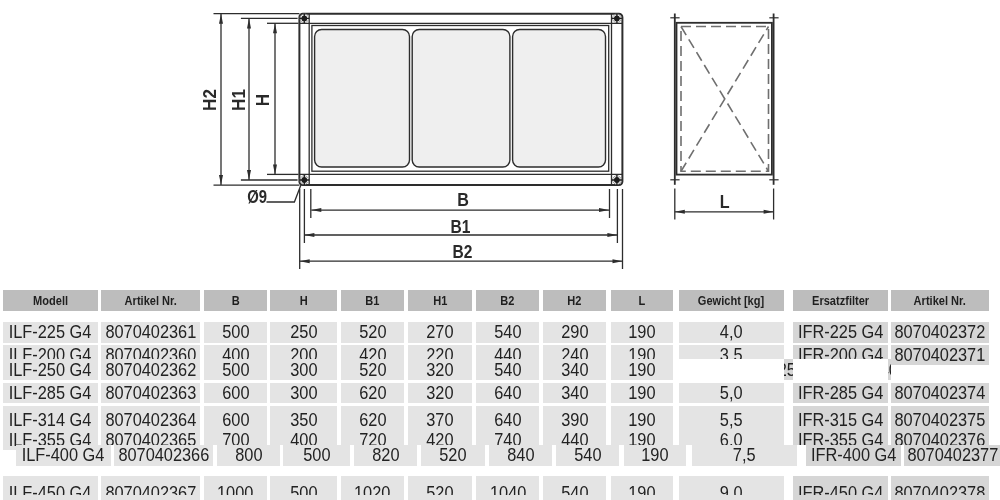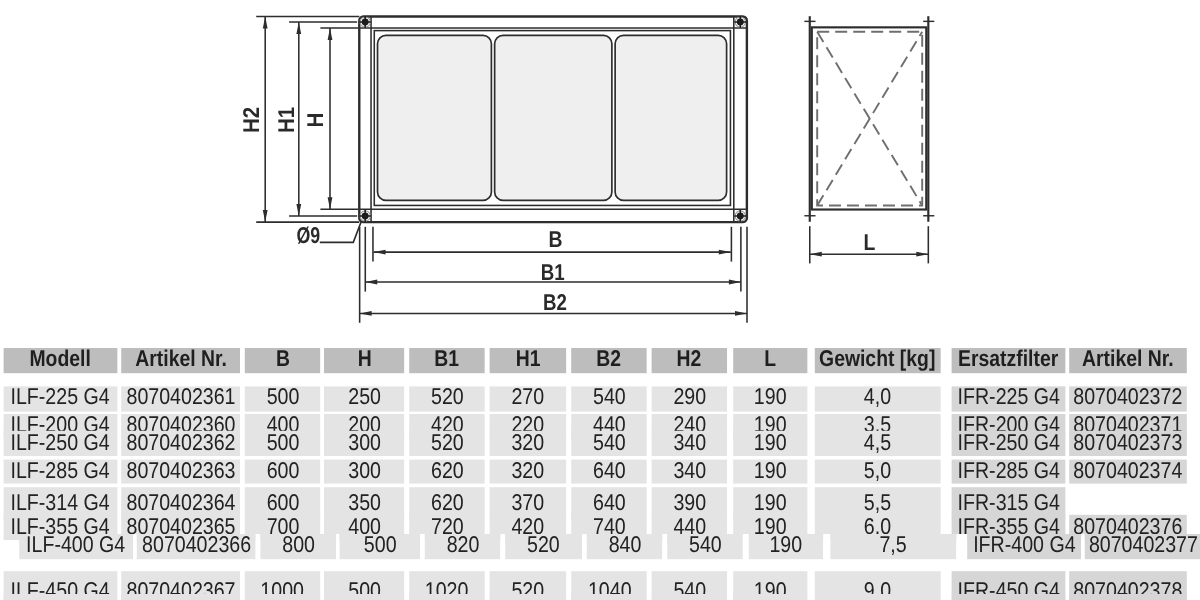--- a/index.html
+++ b/index.html
@@ -6,21 +6,21 @@
   #page{position:relative;width:1000px;height:500px;background:#fff;overflow:hidden;
         font-family:"Liberation Sans",sans-serif;}
   #drawing{position:absolute;left:0;top:0;}
   .trow{position:absolute;left:2.6px;width:986.8px;display:grid;
         grid-template-columns:95px 3.9px 98.8px 3.9px 62.4px 3.9px 66.3px 3.9px 63.7px 3.9px 63.7px 3.9px 63.7px 3.9px 62.4px 5.2px 62.4px 5.2px 105.4px 8.8px 95px 3.2px 98.3px;
         font-size:19px;color:#222;}
   .trow>div{display:flex;align-items:center;justify-content:center;overflow:hidden;white-space:nowrap;}
   .trow>div>span{display:inline-block;transform:scaleX(0.86);transform-origin:center;}
   .c{background:#e4e4e4;}
   .ce{background:#d6d6d6;text-align:center;}
-  .hd{background:#bdbdbd;font-weight:bold;color:#1f1f1f;font-size:19px;}
+  .hd{background:#bdbdbd;font-weight:bold;color:#1f1f1f;font-size:13px;}
   .hd>span{transform:scaleX(0.85) !important;}
   .sp{background:#fff;}
 </style>
 </head>
 <body>
 <div id="page">
 
 <svg id="drawing" width="1000" height="500" viewBox="0 0 1000 500">
   <g fill="none" stroke="#2d2d2d">
 
@@ -350,23 +350,20 @@
       </div>
       <div class="sp"></div>
       <div class="c">
         <span>340</span>
       </div>
       <div class="sp"></div>
       <div class="c">
         <span>190</span>
       </div>
       <div class="sp"></div>
-      <div class="c">
-        <span>4,5</span>
-      </div>
       <div class="sp"></div>
       <div class="ce">
         <span>IFR-250 G4</span>
       </div>
       <div class="sp"></div>
       <div class="ce">
         <span>8070402373</span>
       </div>
 </div>
 
@@ -458,20 +455,23 @@
       </div>
       <div class="sp"></div>
       <div class="c">
         <span>5,5</span>
       </div>
       <div class="sp"></div>
       <div class="ce">
         <span>IFR-315 G4</span>
       </div>
       <div class="sp"></div>
+      <div class="ce">
+        <span>8070402375</span>
+      </div>
 </div>
 
 <div class="trow" style="top:429.3px;height:20.5px;">
   <div class="c">
         <span>ILF-355 G4</span>
       </div>
       <div class="sp"></div>
       <div class="c">
         <span>8070402365</span>
       </div>

